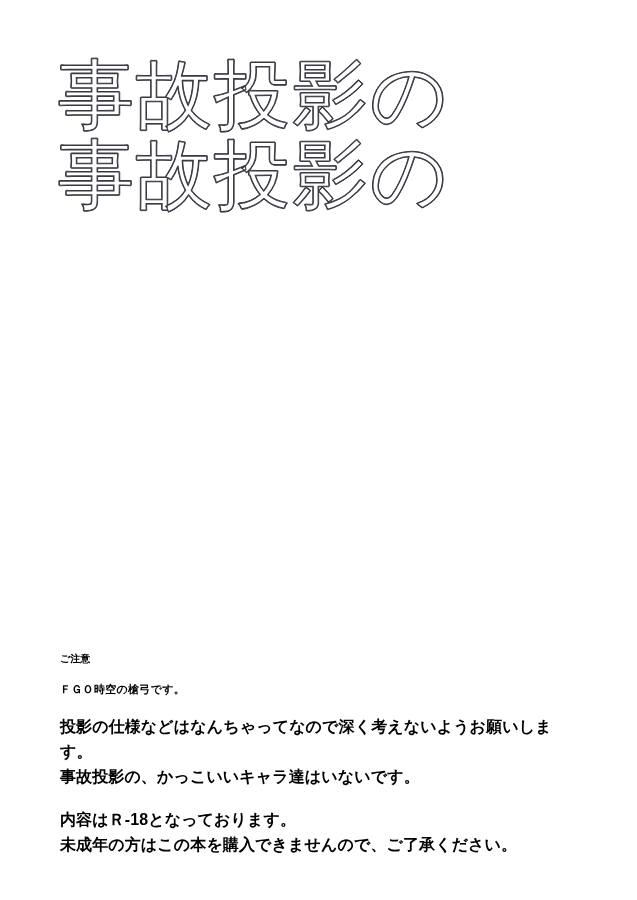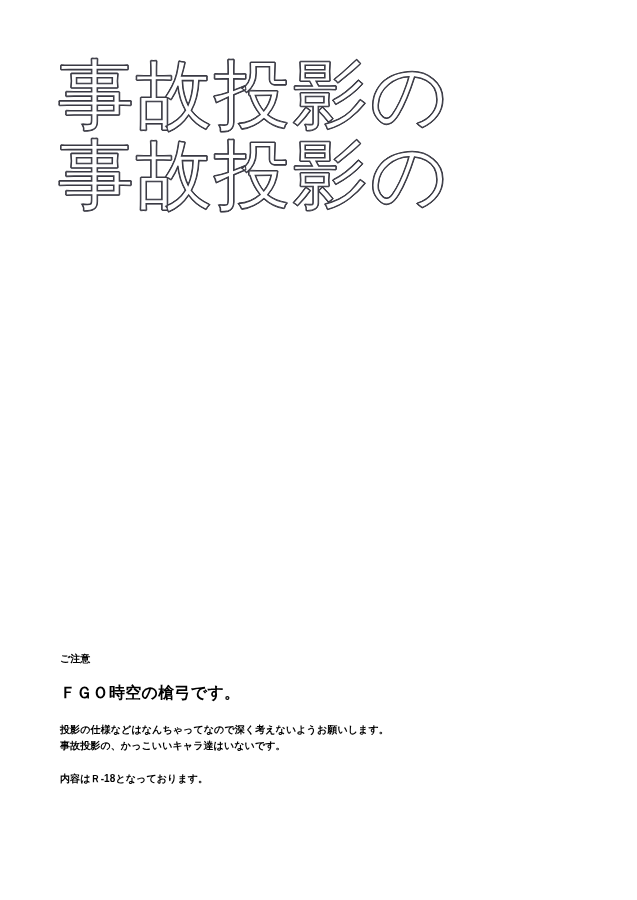--- a/index.html
+++ b/index.html
@@ -60,29 +60,29 @@
   }
 
   .notice-heading {
     font-size: 10px;
     font-weight: bold;
     line-height: 1.4;
     margin: 0 0 16px 0;
   }
 
   .notice-sub {
-    font-size: 16px;
+    font-size: 11px;
     font-weight: bold;
     line-height: 1.4;
     margin: 0 0 18px 0;
     letter-spacing: 0.3px;
   }
 
   .notice-para {
-    font-size: 10px;
+    font-size: 16px;
     font-weight: bold;
     line-height: 1.55;
     margin: 0 0 18px 0;
     letter-spacing: 0.1px;
   }
 
   .notice-para.last {
     margin-bottom: 0;
   }
 
@@ -102,16 +102,17 @@
 
   <div class="notice">
     <div class="notice-heading">ご注意</div>
     <div class="notice-sub">ＦＧＯ時空の槍弓です。</div>
     <div class="notice-para">
       <span class="line">投影の仕様などはなんちゃってなので深く考えないようお願いします。</span>
       <span class="line">事故投影の、かっこいいキャラ達はいないです。</span>
     </div>
     <div class="notice-para last">
       <span class="line">内容はＲ-18となっております。</span>
+      <span class="line">未成年の方はこの本を購入できませんので、ご了承ください。</span>
     </div>
   </div>
 
 </div>
 
 </body></html>

